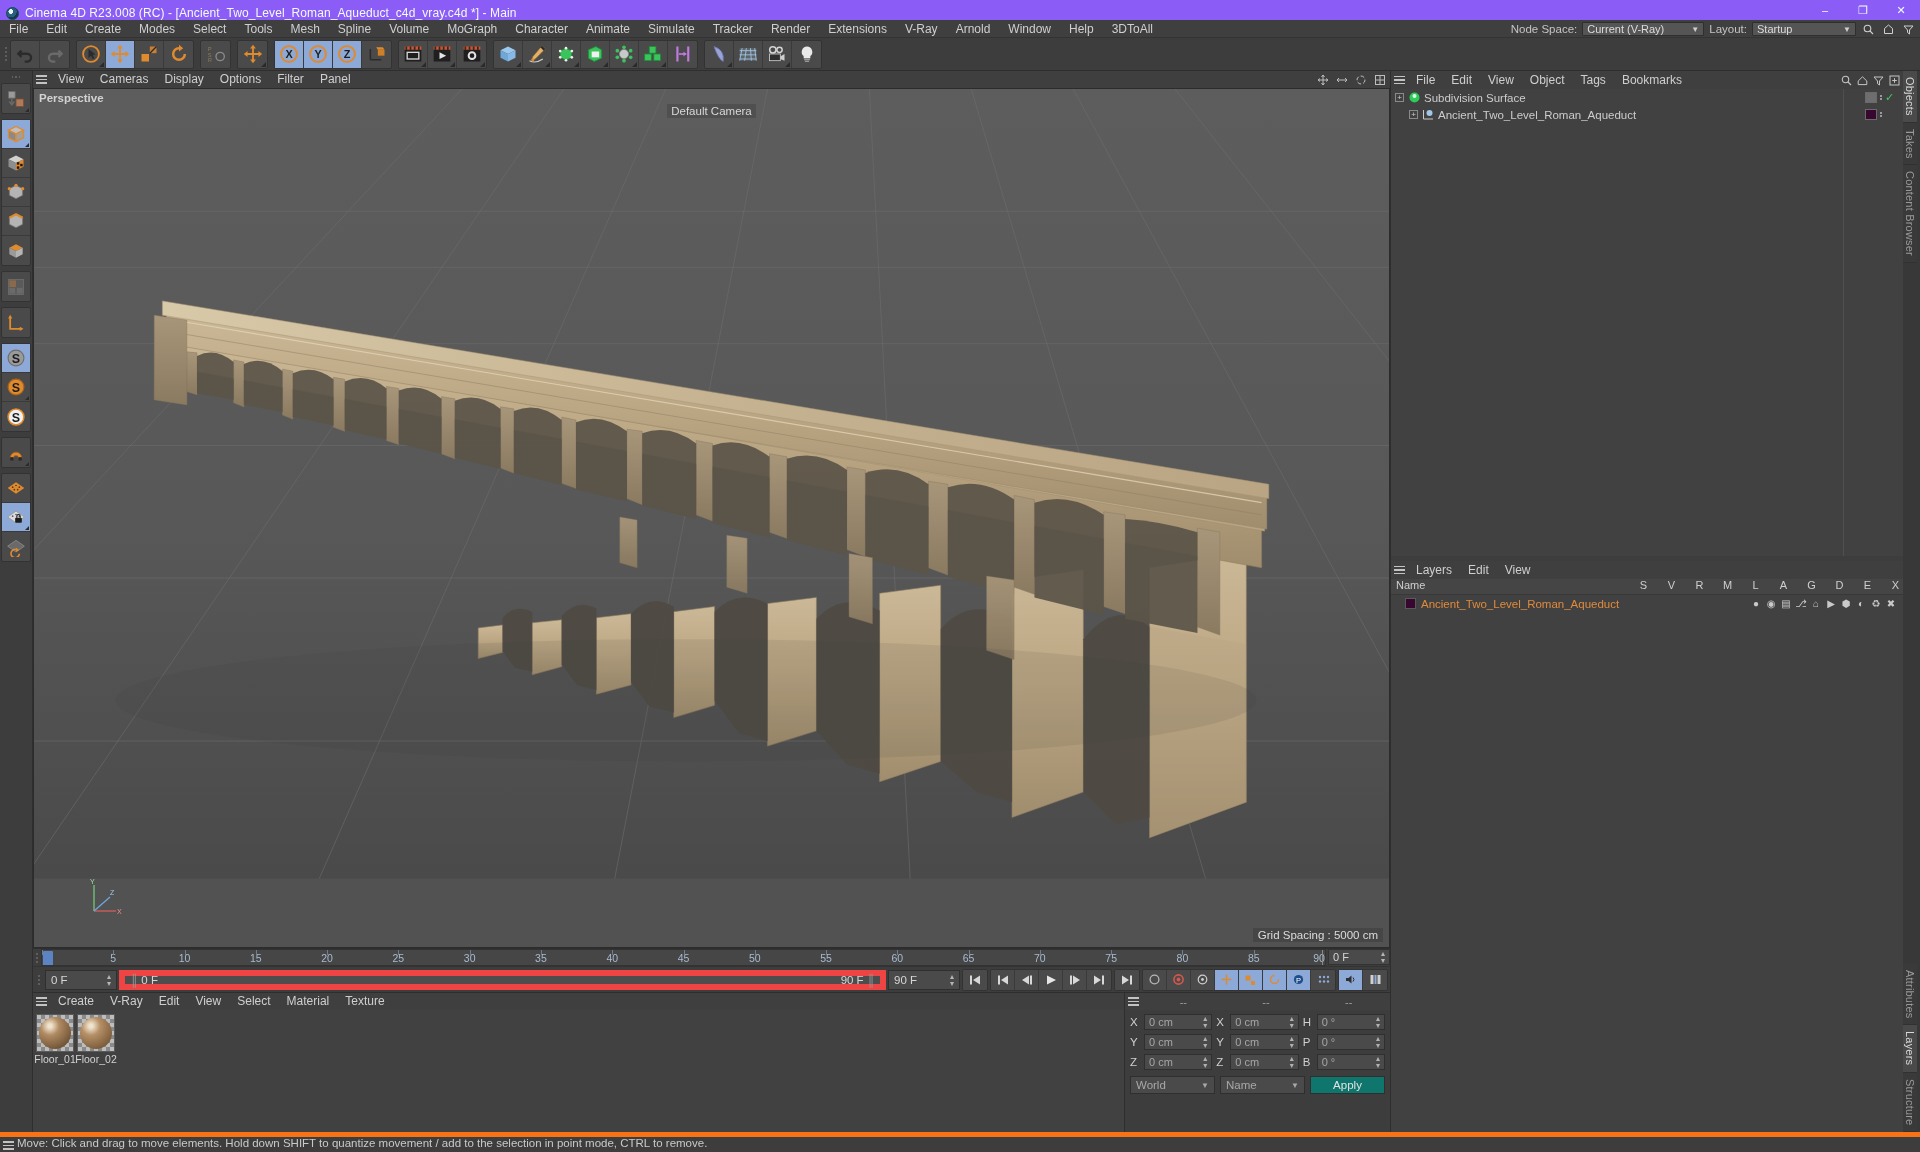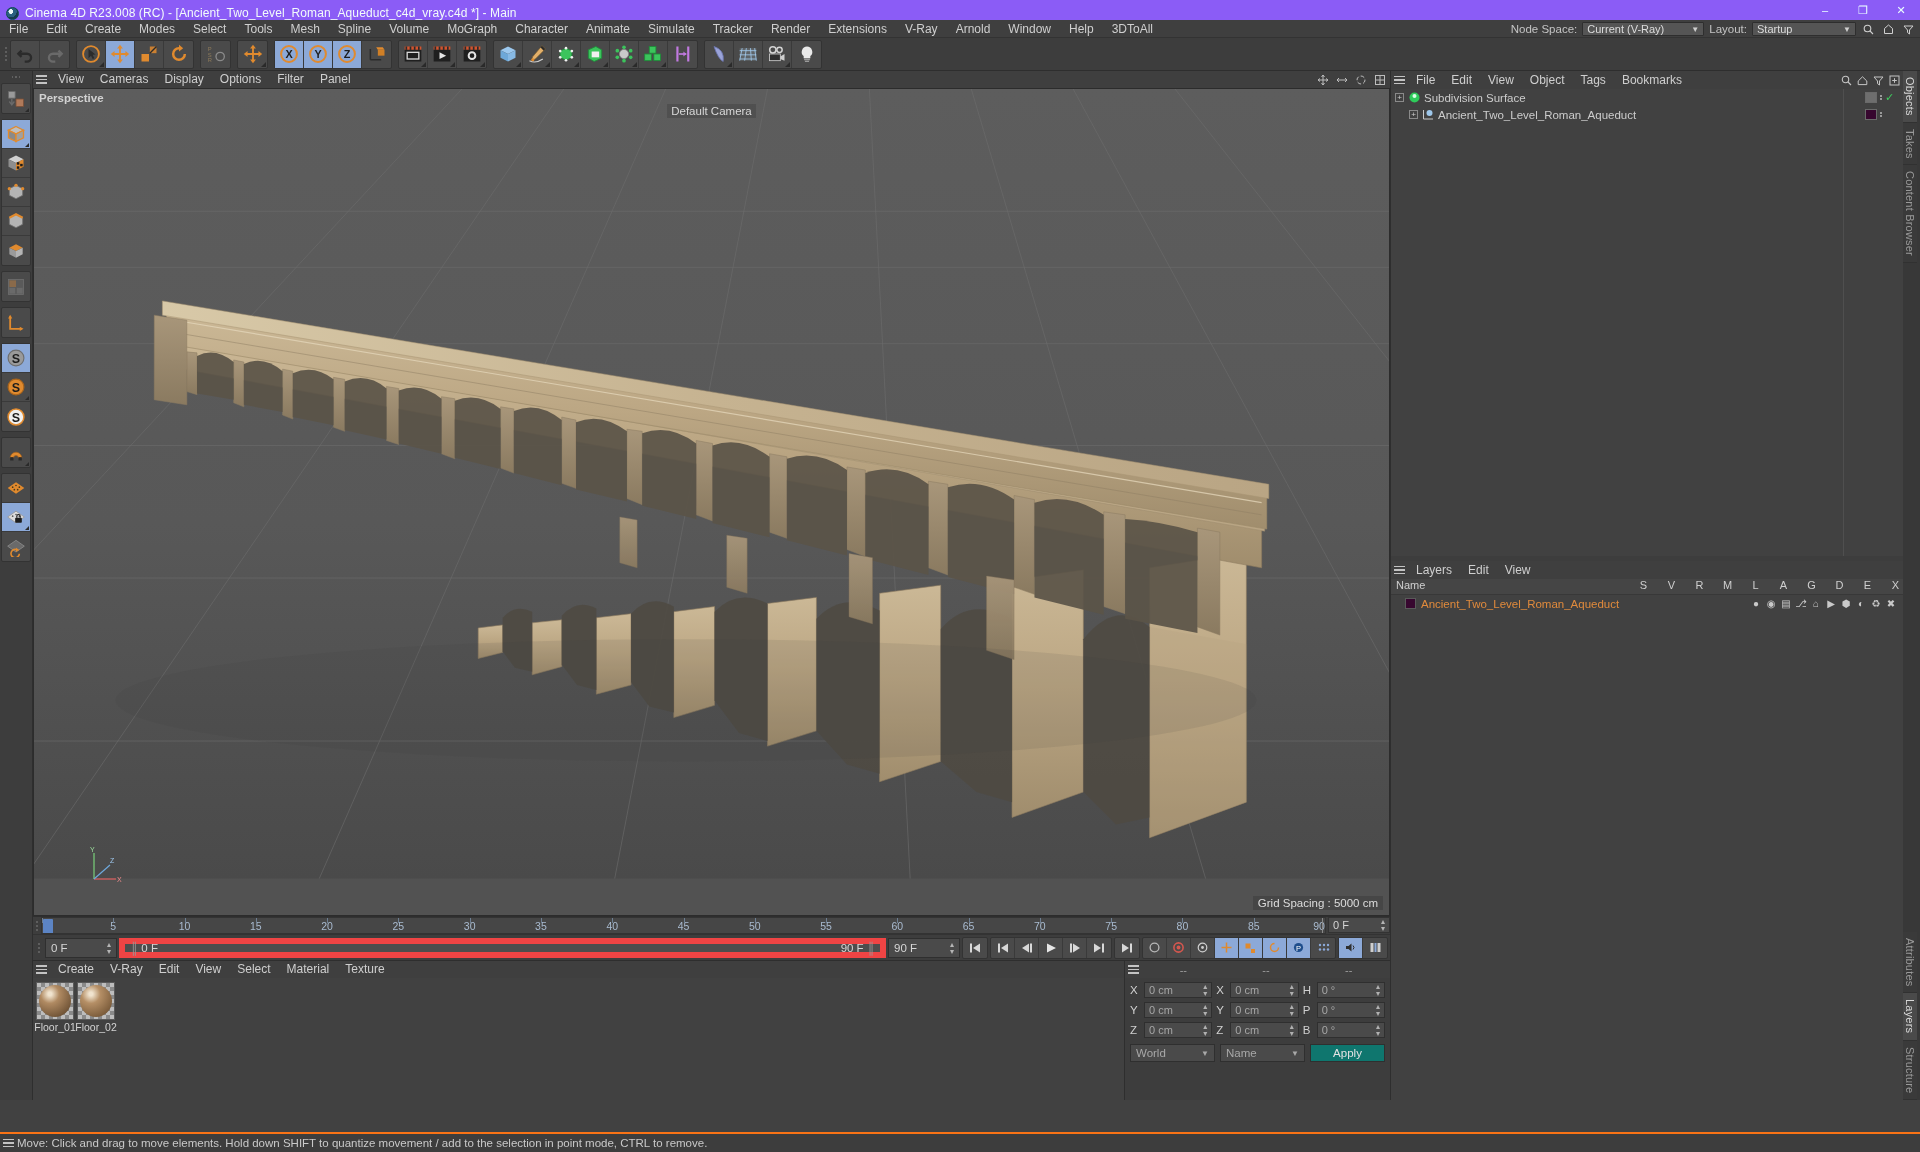--- a/index.html
+++ b/index.html
@@ -137,21 +137,21 @@
   .layhdrrow{height:16px;background:#454545;display:flex;font-size:11px;color:#cfcfcf;border-bottom:1px solid #383838;gap:13px;}
   .layhdrrow .nm{padding-left:5px;flex:1;}
   .layhdrrow .cl{width:15px;text-align:center;}
   .layrow{height:17px;display:flex;align-items:center;font-size:11.5px;padding-left:14px;}
   .layrow .sw{width:11px;height:11px;background:#2e0b2e;border:1px solid #5a5a5a;margin-right:5px;flex:0 0 11px;}
   .layrow .lname{color:#e08a3c;white-space:nowrap;}
   .layicons{margin-left:auto;display:flex;align-items:center;gap:3px;padding-right:6px;}
   .layicons span{width:12px;text-align:center;color:#c9c9c9;font-size:10px;}
 
   
-  .statusbar{height:20px;background:#3d3d3d;display:flex;align-items:center;flex:0 0 20px;border-top:2px solid #f97316;margin-top:32px;}
+  .statusbar{height:20px;background:#3d3d3d;display:flex;align-items:flex-start;flex:0 0 20px;border-top:5px solid #f97316;}
   .statusbar .txt{font-size:11.5px;color:#c9c9c9;}
 </style>
 </head>
 <body>
 
 <div class="app">
 
   <div class="titlebar">
     <div class="c4dlogo"></div>
     <div class="ttxt">Cinema 4D R23.008 (RC) - [Ancient_Two_Level_Roman_Aqueduct_c4d_vray.c4d *] - Main</div>

